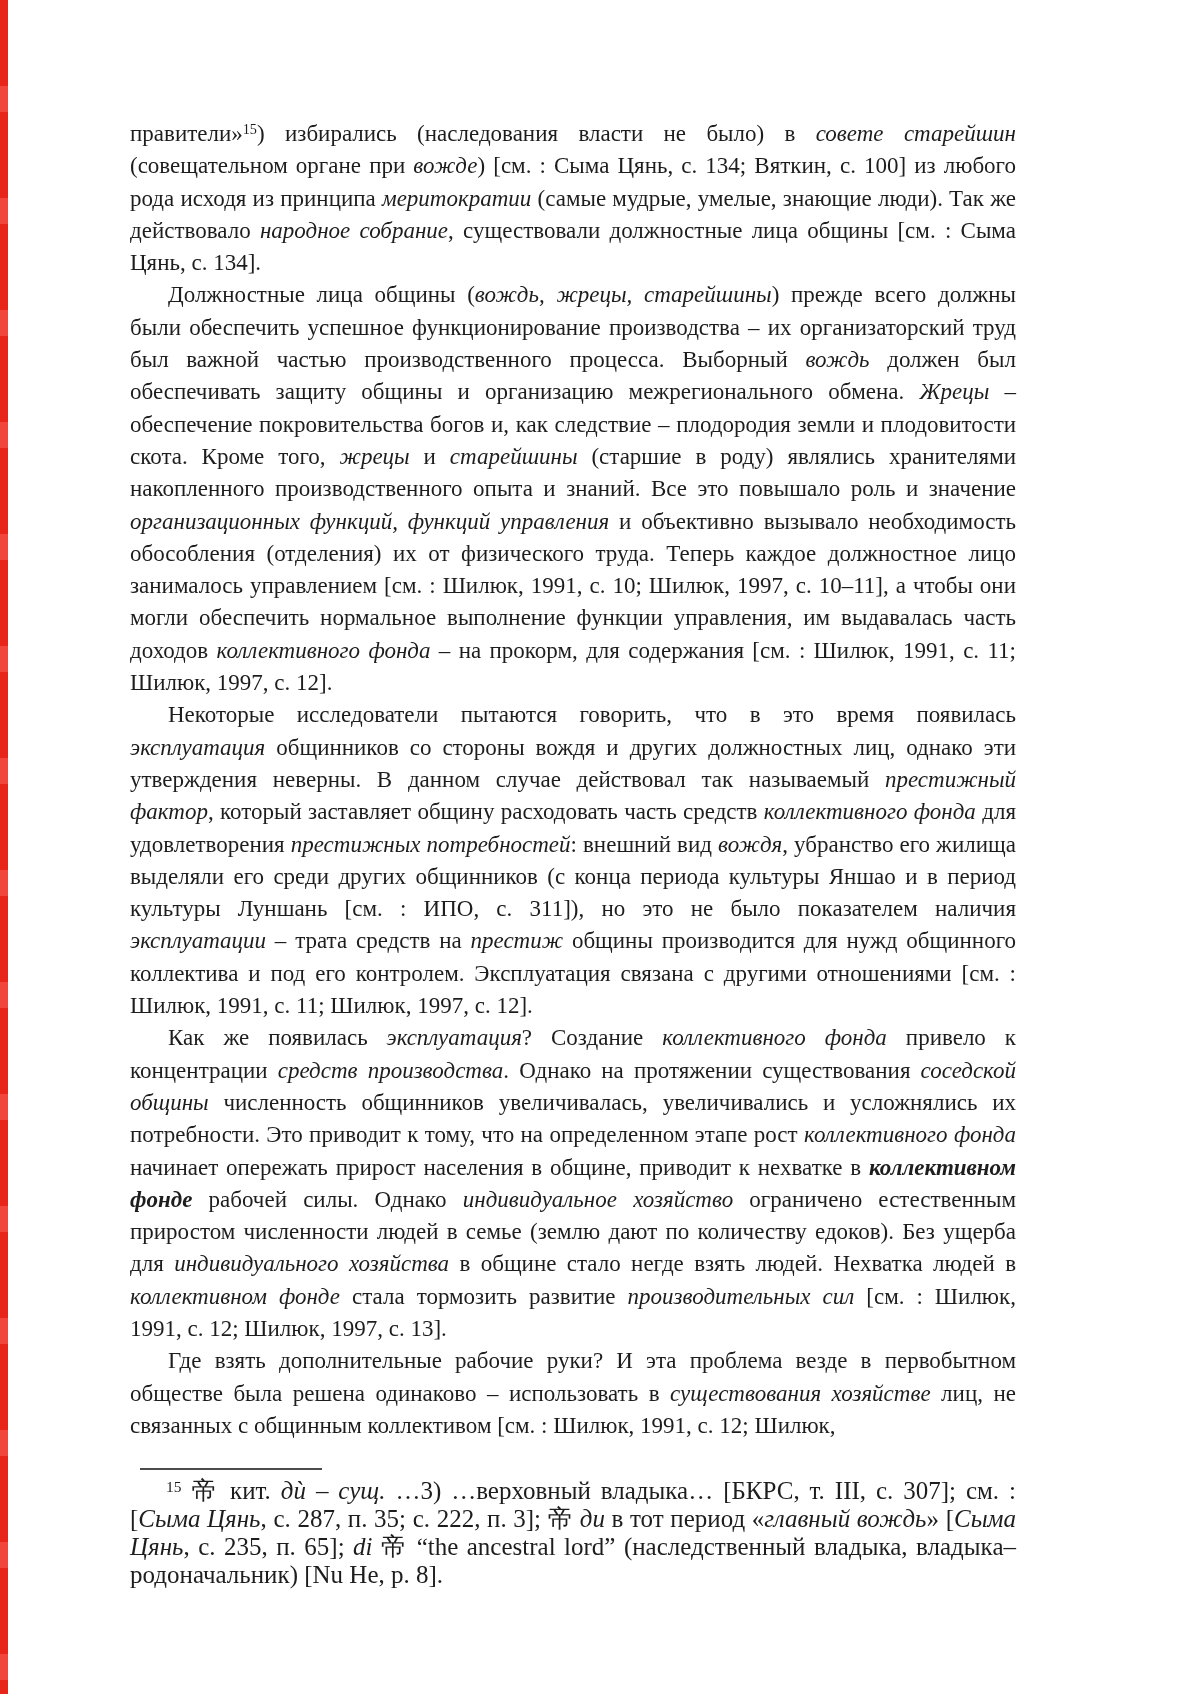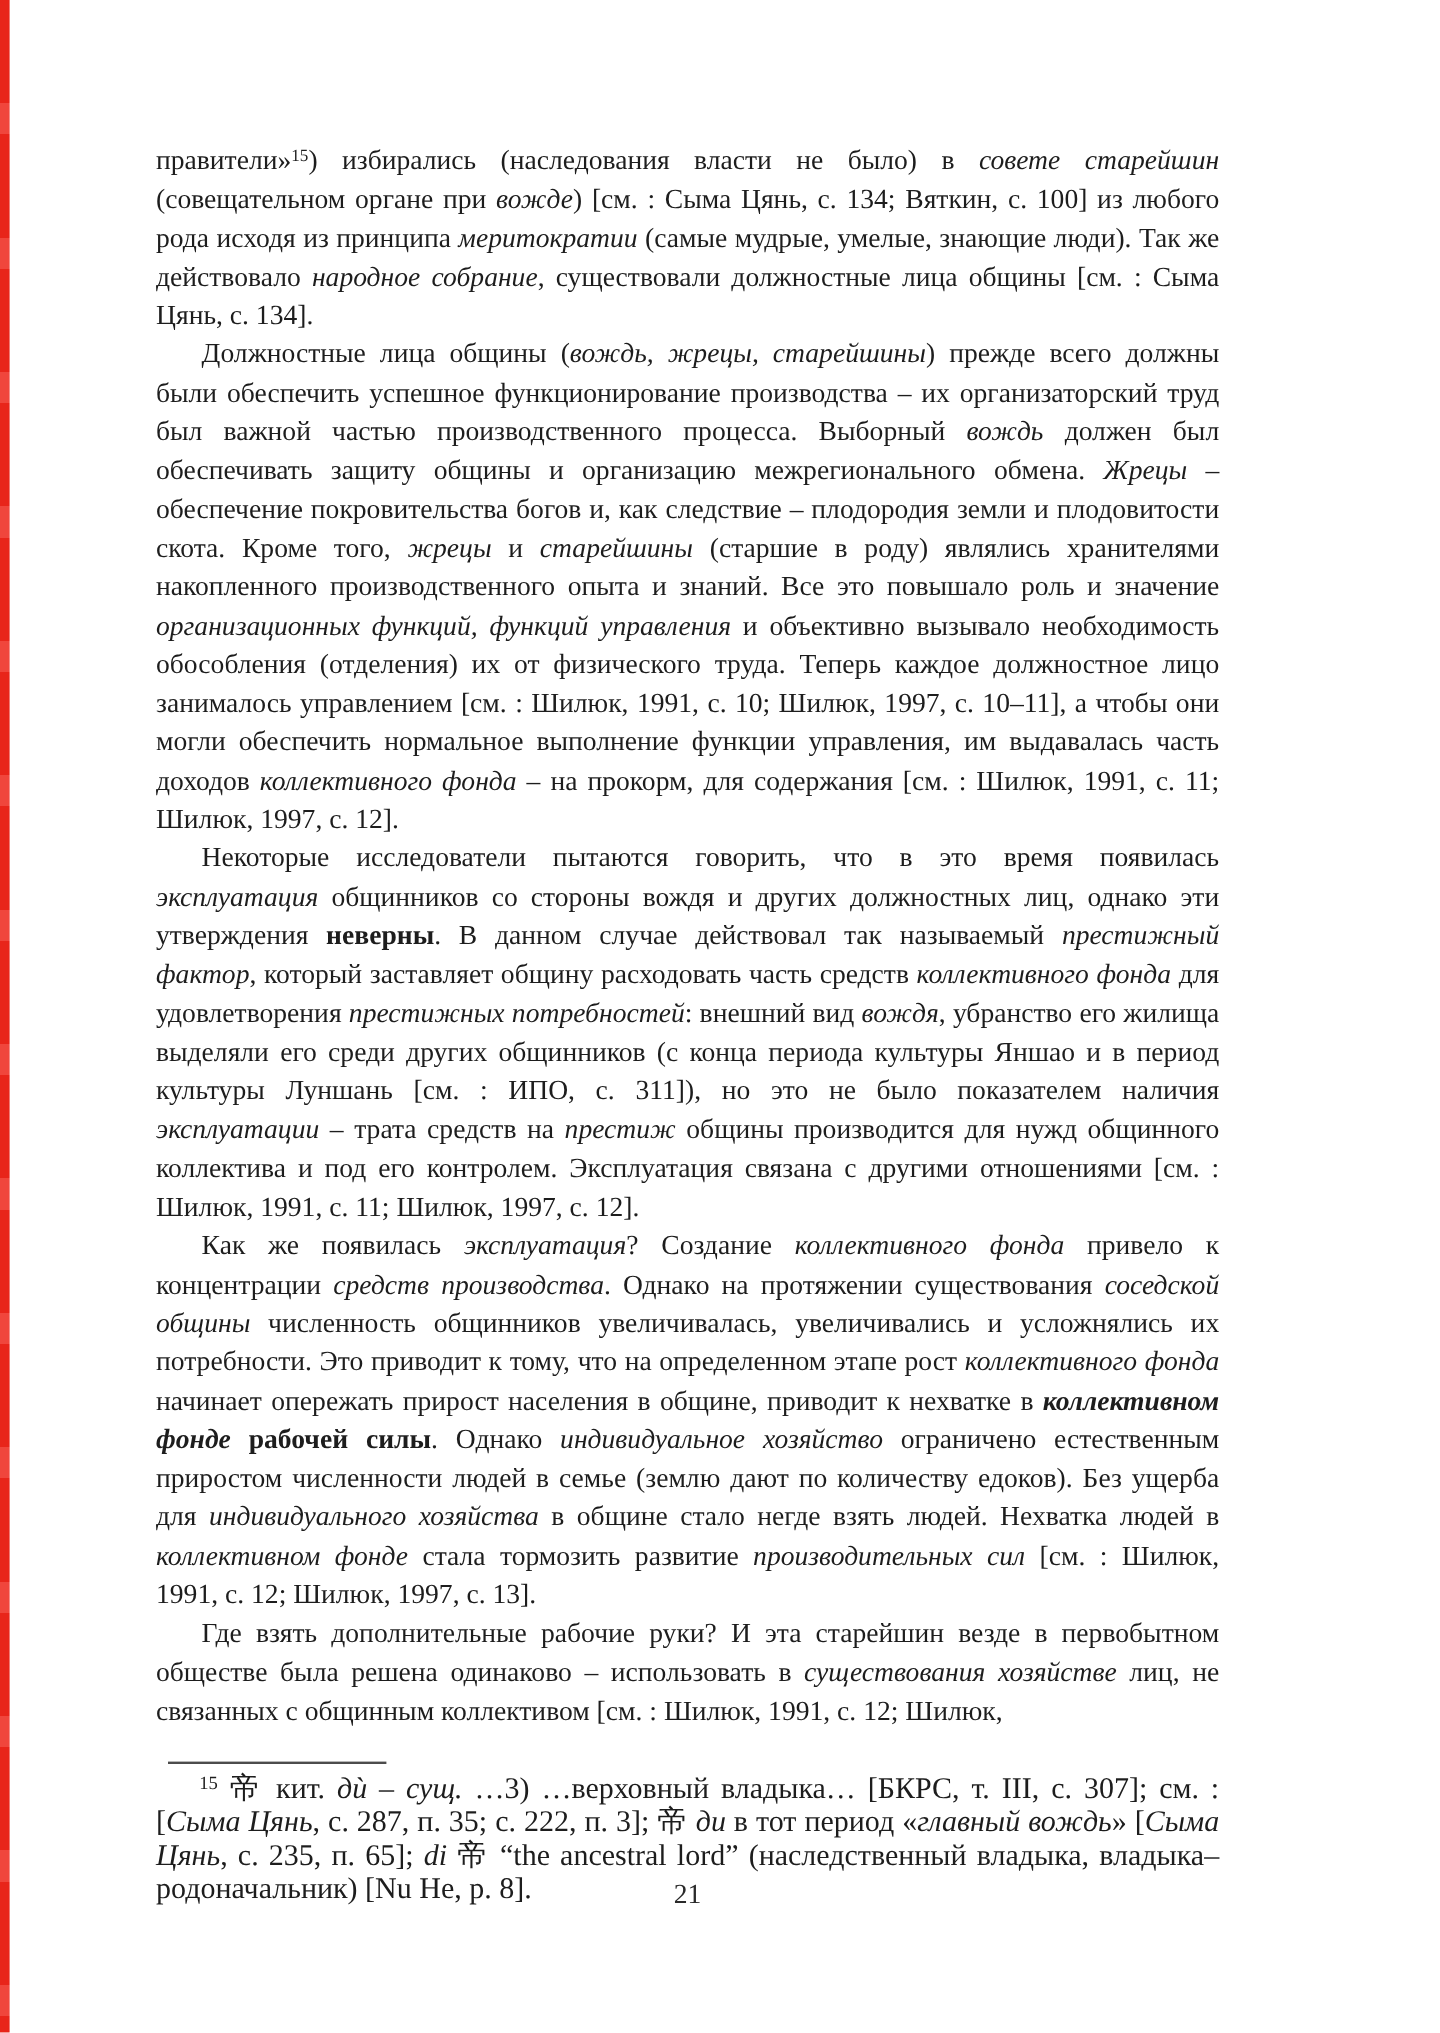--- a/index.html
+++ b/index.html
@@ -31,21 +31,21 @@
     text-align:justify;
   }
   .para{
     margin:0;
     padding:0;
     text-indent:38px;
   }
   .para.no-indent{text-indent:0;}
   .run{font-style:normal;font-weight:normal;}
   .run.i{font-style:italic;}
-  .run.b{font-weight:bold;}
+  .run.b{font-weight:normal;}
   .run.bi{font-weight:bold;font-style:italic;}
   .run.sup{
     font-size:0.62em;
     position:relative;
     top:-0.48em;
     line-height:0;
   }
   .footnote-area{
     position:absolute;
     left:130px;
@@ -81,23 +81,22 @@
 
 <div class="page">
 
   <div class="red-bar"></div>
 
   <main class="text-block">
     <p class="para no-indent"><span class="run r">правители»</span><span class="run sup">15</span><span class="run r">) избирались (наследования власти не было) в </span><span class="run i">совете старейшин</span><span class="run r"> (совещательном органе при </span><span class="run i">вожде</span><span class="run r">) [см. : Сыма Цянь, с. 134; Вяткин, с. 100] из любого рода исходя из принципа </span><span class="run i">меритократии</span><span class="run r"> (самые мудрые, умелые, знающие люди). Так же действовало </span><span class="run i">народное собрание</span><span class="run r">, существовали должностные лица общины [см. : Сыма Цянь, с. 134].</span></p>
     <p class="para"><span class="run r">Должностные лица общины (</span><span class="run i">вождь, жрецы, старейшины</span><span class="run r">) прежде всего должны были обеспечить успешное функционирование производства – их организаторский труд был важной частью производственного процесса. Выборный </span><span class="run i">вождь</span><span class="run r"> должен был обеспечивать защиту общины и организацию межрегионального обмена. </span><span class="run i">Жрецы</span><span class="run r"> – обеспечение покровительства богов и, как следствие – плодородия земли и плодовитости скота. Кроме того, </span><span class="run i">жрецы</span><span class="run r"> и </span><span class="run i">старейшины</span><span class="run r"> (старшие в роду) являлись хранителями накопленного производственного опыта и знаний. Все это повышало роль и значение </span><span class="run i">организационных функций, функций управления</span><span class="run r"> и объективно вызывало необходимость обособления (отделения) их от физического труда. Теперь каждое должностное лицо занималось управлением [см. : Шилюк, 1991, с. 10; Шилюк, 1997, с. 10–11], а чтобы они могли обеспечить нормальное выполнение функции управления, им выдавалась часть доходов </span><span class="run i">коллективного фонда</span><span class="run r"> – на прокорм, для содержания [см. : Шилюк, 1991, с. 11; Шилюк, 1997, с. 12].</span></p>
     <p class="para"><span class="run r">Некоторые исследователи пытаются говорить, что в это время появилась </span><span class="run i">эксплуатация</span><span class="run r"> общинников со стороны вождя и других должностных лиц, однако эти утверждения </span><span class="run b">неверны</span><span class="run r">. В данном случае действовал так называемый </span><span class="run i">престижный фактор</span><span class="run r">, который заставляет общину расходовать часть средств </span><span class="run i">коллективного фонда</span><span class="run r"> для удовлетворения </span><span class="run i">престижных потребностей</span><span class="run r">: внешний вид </span><span class="run i">вождя</span><span class="run r">, убранство его жилища выделяли его среди других общинников (с конца периода культуры Яншао и в период культуры Луншань [см. : ИПО, с. 311]), но это не было показателем наличия </span><span class="run i">эксплуатации</span><span class="run r"> – трата средств на </span><span class="run i">престиж</span><span class="run r"> общины производится для нужд общинного коллектива и под его контролем. Эксплуатация связана с другими отношениями [см. : Шилюк, 1991, с. 11; Шилюк, 1997, с. 12].</span></p>
     <p class="para"><span class="run r">Как же появилась </span><span class="run i">эксплуатация</span><span class="run r">? Создание </span><span class="run i">коллективного фонда</span><span class="run r"> привело к концентрации </span><span class="run i">средств производства</span><span class="run r">. Однако на протяжении существования </span><span class="run i">соседской общины</span><span class="run r"> численность общинников увеличивалась, увеличивались и усложнялись их потребности. Это приводит к тому, что на определенном этапе рост </span><span class="run i">коллективного фонда</span><span class="run r"> начинает опережать прирост населения в общине, приводит к нехватке в </span><span class="run bi">коллективном фонде</span><span class="run r"> </span><span class="run b">рабочей силы</span><span class="run r">. Однако </span><span class="run i">индивидуальное хозяйство</span><span class="run r"> ограничено естественным приростом численности людей в семье (землю дают по количеству едоков). Без ущерба для </span><span class="run i">индивидуального хозяйства</span><span class="run r"> в общине стало негде взять людей. Нехватка людей в </span><span class="run i">коллективном фонде</span><span class="run r"> стала тормозить развитие </span><span class="run i">производительных сил</span><span class="run r"> [см. : Шилюк, 1991, с. 12; Шилюк, 1997, с. 13].</span></p>
-    <p class="para"><span class="run r">Где взять дополнительные рабочие руки? И эта старейшин везде в первобытном обществе была решена одинаково – использовать в </span><span class="run i">существования хозяйстве</span><span class="run r"> лиц, не связанных с общинным коллективом [см. : Шилюк, 1991, с. 12; Шилюк,</span></p>
+    <p class="para"><span class="run r">Где взять дополнительные рабочие руки? И эта проблема везде в первобытном обществе была решена одинаково – использовать в </span><span class="run i">существования хозяйстве</span><span class="run r"> лиц, не связанных с общинным коллективом [см. : Шилюк, 1991, с. 12; Шилюк,</span></p>
   </main>
 
   <footer class="footnote-area">
     <div class="fn-rule"></div>
     <p class="footnote"><span class="run sup">15</span><span class="run r"> 帝 кит. </span><span class="run i">дѝ</span><span class="run r"> – </span><span class="run i">сущ.</span><span class="run r"> …3) …верховный владыка… [БКРС, т. III, с. 307]; см. : [</span><span class="run i">Сыма Цянь</span><span class="run r">, с. 287, п. 35; с. 222, п. 3]; 帝 </span><span class="run i">ди</span><span class="run r"> в тот период «</span><span class="run i">главный вождь</span><span class="run r">» [</span><span class="run i">Сыма Цянь</span><span class="run r">, с. 235, п. 65]; </span><span class="run i">di</span><span class="run r"> 帝 “the ancestral lord” (наследственный владыка, владыка–родоначальник) [Nu He, p. 8].</span></p>
   </footer>
 
-  <div class="page-number">21</div>
 
 </div>
 
 </body></html>

